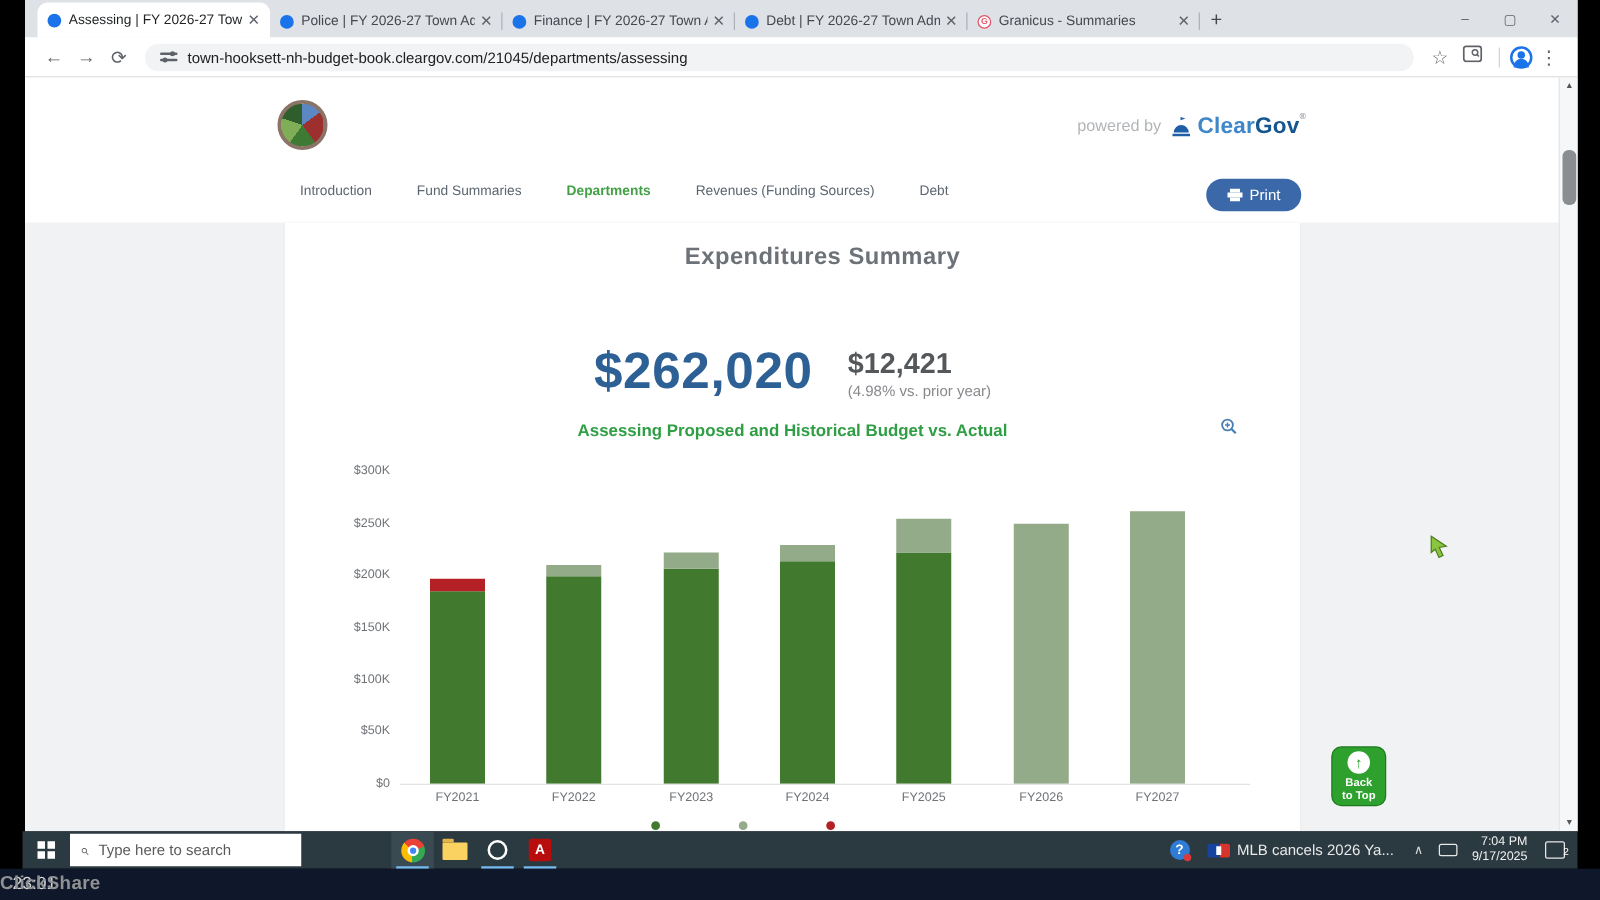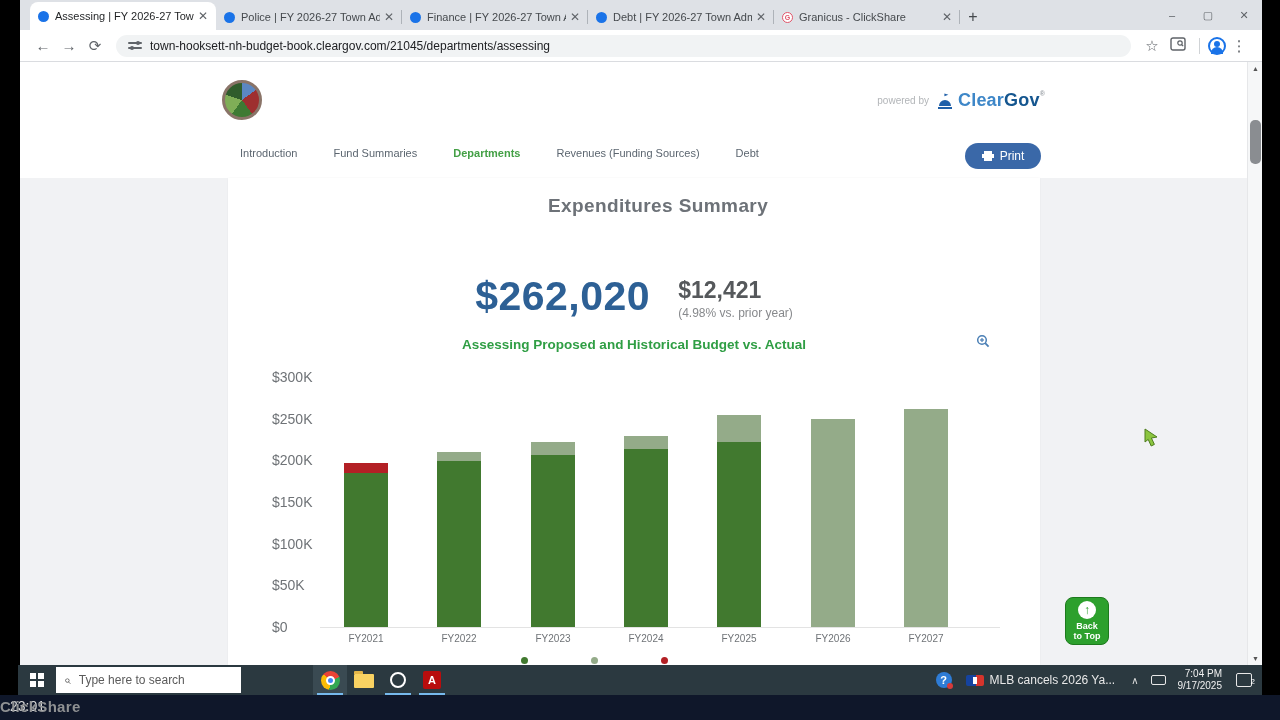--- a/index.html
+++ b/index.html
@@ -34,21 +34,21 @@
   .avatar::before{content:"";position:absolute;left:4px;top:2px;width:6px;height:6px;border-radius:50%;background:#1a73e8;}
   .avatar::after{content:"";position:absolute;left:1px;top:8px;width:12px;height:7px;border-radius:6px 6px 0 0;background:#1a73e8;}
 
   
   .viewport{position:absolute;left:0;top:62px;width:1242px;height:603px;background:#f1f2f4;overflow:hidden;}
   .red-strip{position:absolute;left:0;top:41px;width:8px;height:57px;background:#8d2430;}
   .site-header{position:absolute;left:0;top:0;width:1227px;height:116px;background:#fff;}
   .seal{position:absolute;left:202px;top:18px;width:40px;height:40px;border-radius:50%;border:3px solid #8a7468;background:conic-gradient(#5b87c2 0 15%, #9e2f2f 15% 40%, #3e7a33 40% 60%, #7fae57 60% 80%, #2f5d2c 80% 100%);}
   .site-title{position:absolute;left:250px;top:28px;font-size:20px;font-weight:bold;color:#6e7277;letter-spacing:.3px;}
   .powered{position:absolute;right:202px;top:28px;display:flex;align-items:center;}
-  .powered-label{font-size:10px;color:#b2b5b8;margin-right:6px;}
+  .powered-label{font-size:13px;color:#b2b5b8;margin-right:6px;}
   .cg-name{font-size:18px;font-weight:bold;letter-spacing:.2px;}
   .cg-clear{color:#3e87c8;}
   .cg-gov{color:#15568f;}
   .cg-reg{font-size:7px;color:#9aa0a6;vertical-align:top;}
   .nav-row{position:absolute;left:220px;top:80px;display:flex;align-items:center;height:24px;}
   .nav-item{font-size:11px;color:#5c6670;margin-right:36px;position:relative;padding-bottom:2px;white-space:nowrap;}
   .nav-item.active{color:#44a046;font-weight:bold;}
   .nav-item.active::after{content:"";position:absolute;left:-2px;right:-2px;bottom:-24px;height:4px;background:#3e8e2f;}
   .print-btn{position:absolute;left:945px;top:81px;width:76px;height:26px;background:#3a68a8;border-radius:13px;display:flex;align-items:center;justify-content:center;color:#fff;font-size:12px;}
   .print-ico{width:12px;height:10px;position:relative;margin-right:6px;}
@@ -60,21 +60,21 @@
   
   .card{position:absolute;left:208px;top:116px;width:812px;height:487px;background:#fff;overflow:hidden;box-shadow:0 0 2px rgba(0,0,0,.05);}
   .card-heading{position:absolute;left:0;top:17px;width:100%;text-align:center;font-size:19px;font-weight:bold;color:#6d7278;letter-spacing:.4px;padding-left:48px;}
   .figures{position:absolute;left:0;top:98px;width:100%;display:flex;justify-content:center;align-items:flex-start;}
   .big-total{font-size:41px;font-weight:bold;color:#2d6095;letter-spacing:.5px;line-height:1;}
   .delta-wrap{margin-left:28px;padding-top:2px;}
   .delta{font-size:23px;font-weight:bold;color:#55585b;line-height:1.1;}
   .delta-note{font-size:12px;color:#87898c;margin-top:3px;}
   .chart-title{position:absolute;left:0;top:159px;width:100%;text-align:center;font-size:13.5px;font-weight:bold;color:#2f9e44;}
   .zoom-ico{position:absolute;left:748px;top:156px;width:14px;height:14px;}
-  .ytick{position:absolute;font-size:14px;color:#6f7377;text-align:left;width:40px;transform:translateY(-50%);}
+  .ytick{position:absolute;font-size:10px;color:#6f7377;text-align:right;width:40px;transform:translateY(-50%);}
   .xlabel{position:absolute;font-size:10px;color:#6f7377;transform:translateX(-50%);top:455px;white-space:nowrap;}
   .baseline{position:absolute;left:92px;top:449px;width:680px;height:1px;background:#e3e3e3;}
   .bar-seg{position:absolute;width:44px;}
   .legend-dot{position:absolute;top:479px;width:7px;height:7px;border-radius:50%;}
 
   .back-top{position:absolute;left:1045px;top:535px;width:44px;height:48px;background:#2da02d;border:1px solid #1d7a1d;border-radius:8px;color:#fff;text-align:center;font-size:9px;font-weight:bold;line-height:1.15;padding-top:3px;}
   .back-top .circ{width:18px;height:18px;border-radius:50%;background:#fff;color:#2da02d;font-size:12px;font-weight:bold;line-height:18px;margin:0 auto 2px auto;}
 
   
   .scrollbar{position:absolute;right:0;top:0;width:15px;height:603px;background:#f6f7f8;border-left:1px solid #e6e7e9;}
@@ -143,21 +143,21 @@
           <span class="sep"></span>
         </div>
         <div class="tab">
           <span class="favicon" style="background: rgb(26, 115, 232);"></span>
           <span class="tab-title">Debt | FY 2026-27 Town Admi</span>
           <span class="tab-close">✕</span>
           <span class="sep"></span>
         </div>
         <div class="tab">
           <span class="favicon" style="background: rgb(255, 255, 255); color: rgb(224, 85, 106); border: 1px solid rgb(224, 85, 106);">G</span>
-          <span class="tab-title">Granicus - ClickShare</span>
+          <span class="tab-title">Granicus - Summaries</span>
           <span class="tab-close">✕</span>
           <span class="sep"></span>
         </div>
         <div class="newtab">+</div>
       <div class="win-controls">
         <span>–</span>
         <span>▢</span>
         <span>✕</span>
       </div>
     </div>

